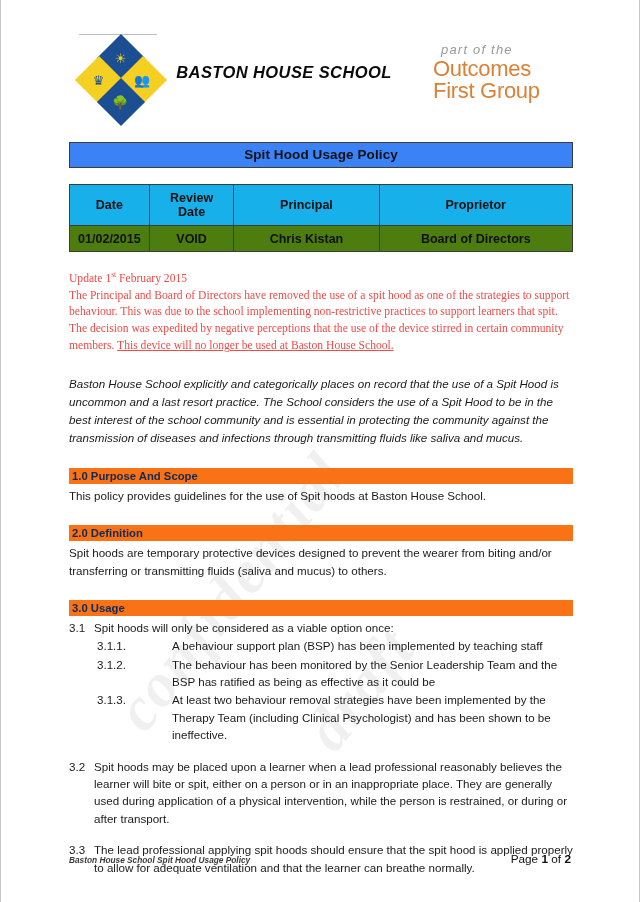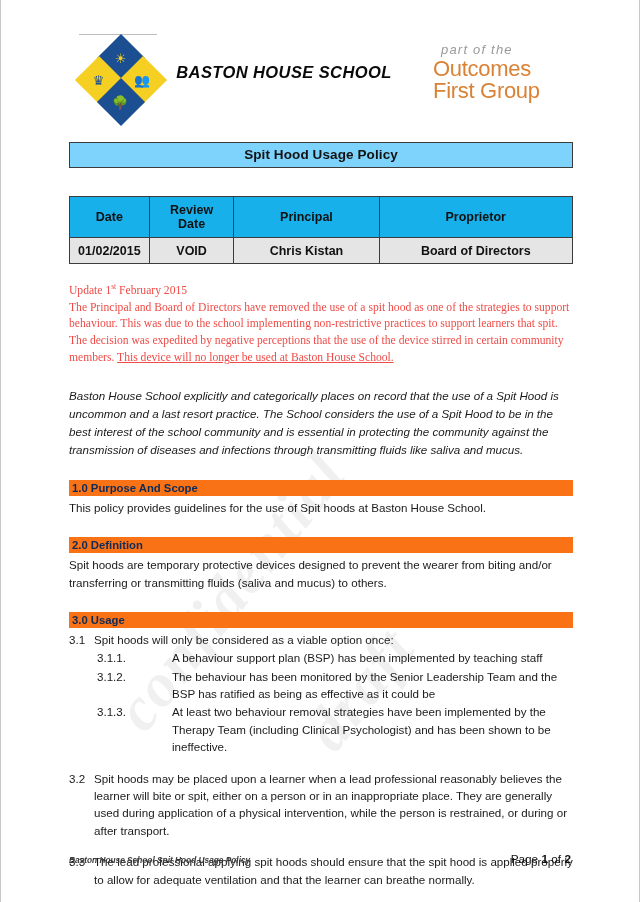--- a/index.html
+++ b/index.html
@@ -127,53 +127,53 @@
     font-family: "Liberation Sans", sans-serif;
     font-size: 22px;
     line-height: 1.02;
     color: #d98236;
     letter-spacing: -0.3px;
   }
 
   
   .title-bar {
     margin-top: 20px;
-    background: #7dd3fc;
+    background: #3b82f6;
     border: 1.6px solid #3c3c3c;
     text-align: center;
     font-weight: bold;
     font-size: 13.5px;
     color: #121212;
     padding: 4px 0 5px 0;
     letter-spacing: 0.1px;
   }
 
   
   table.info {
-    margin-top: 28px;
+    margin-top: 16px;
     width: 100%;
     border-collapse: collapse;
     table-layout: fixed;
   }
   table.info th, table.info td {
     border: 1.4px solid #3c3c3c;
     text-align: center;
     font-weight: bold;
     font-size: 12.5px;
     color: #111;
     padding: 3px 2px;
   }
   table.info th {
     background: #18b0ea;
     height: 34px;
     vertical-align: middle;
     line-height: 1.15;
   }
   table.info td {
-    background: #e5e5e5;
+    background: #4d7c0f;
     height: 19px;
     font-size: 12.5px;
   }
   td.void { color: #e8201b; }
   .col-date { width: 15.5%; }
   .col-review { width: 16.5%; }
   .col-principal { width: 29%; }
   .col-proprietor { width: 39%; }
 
   

